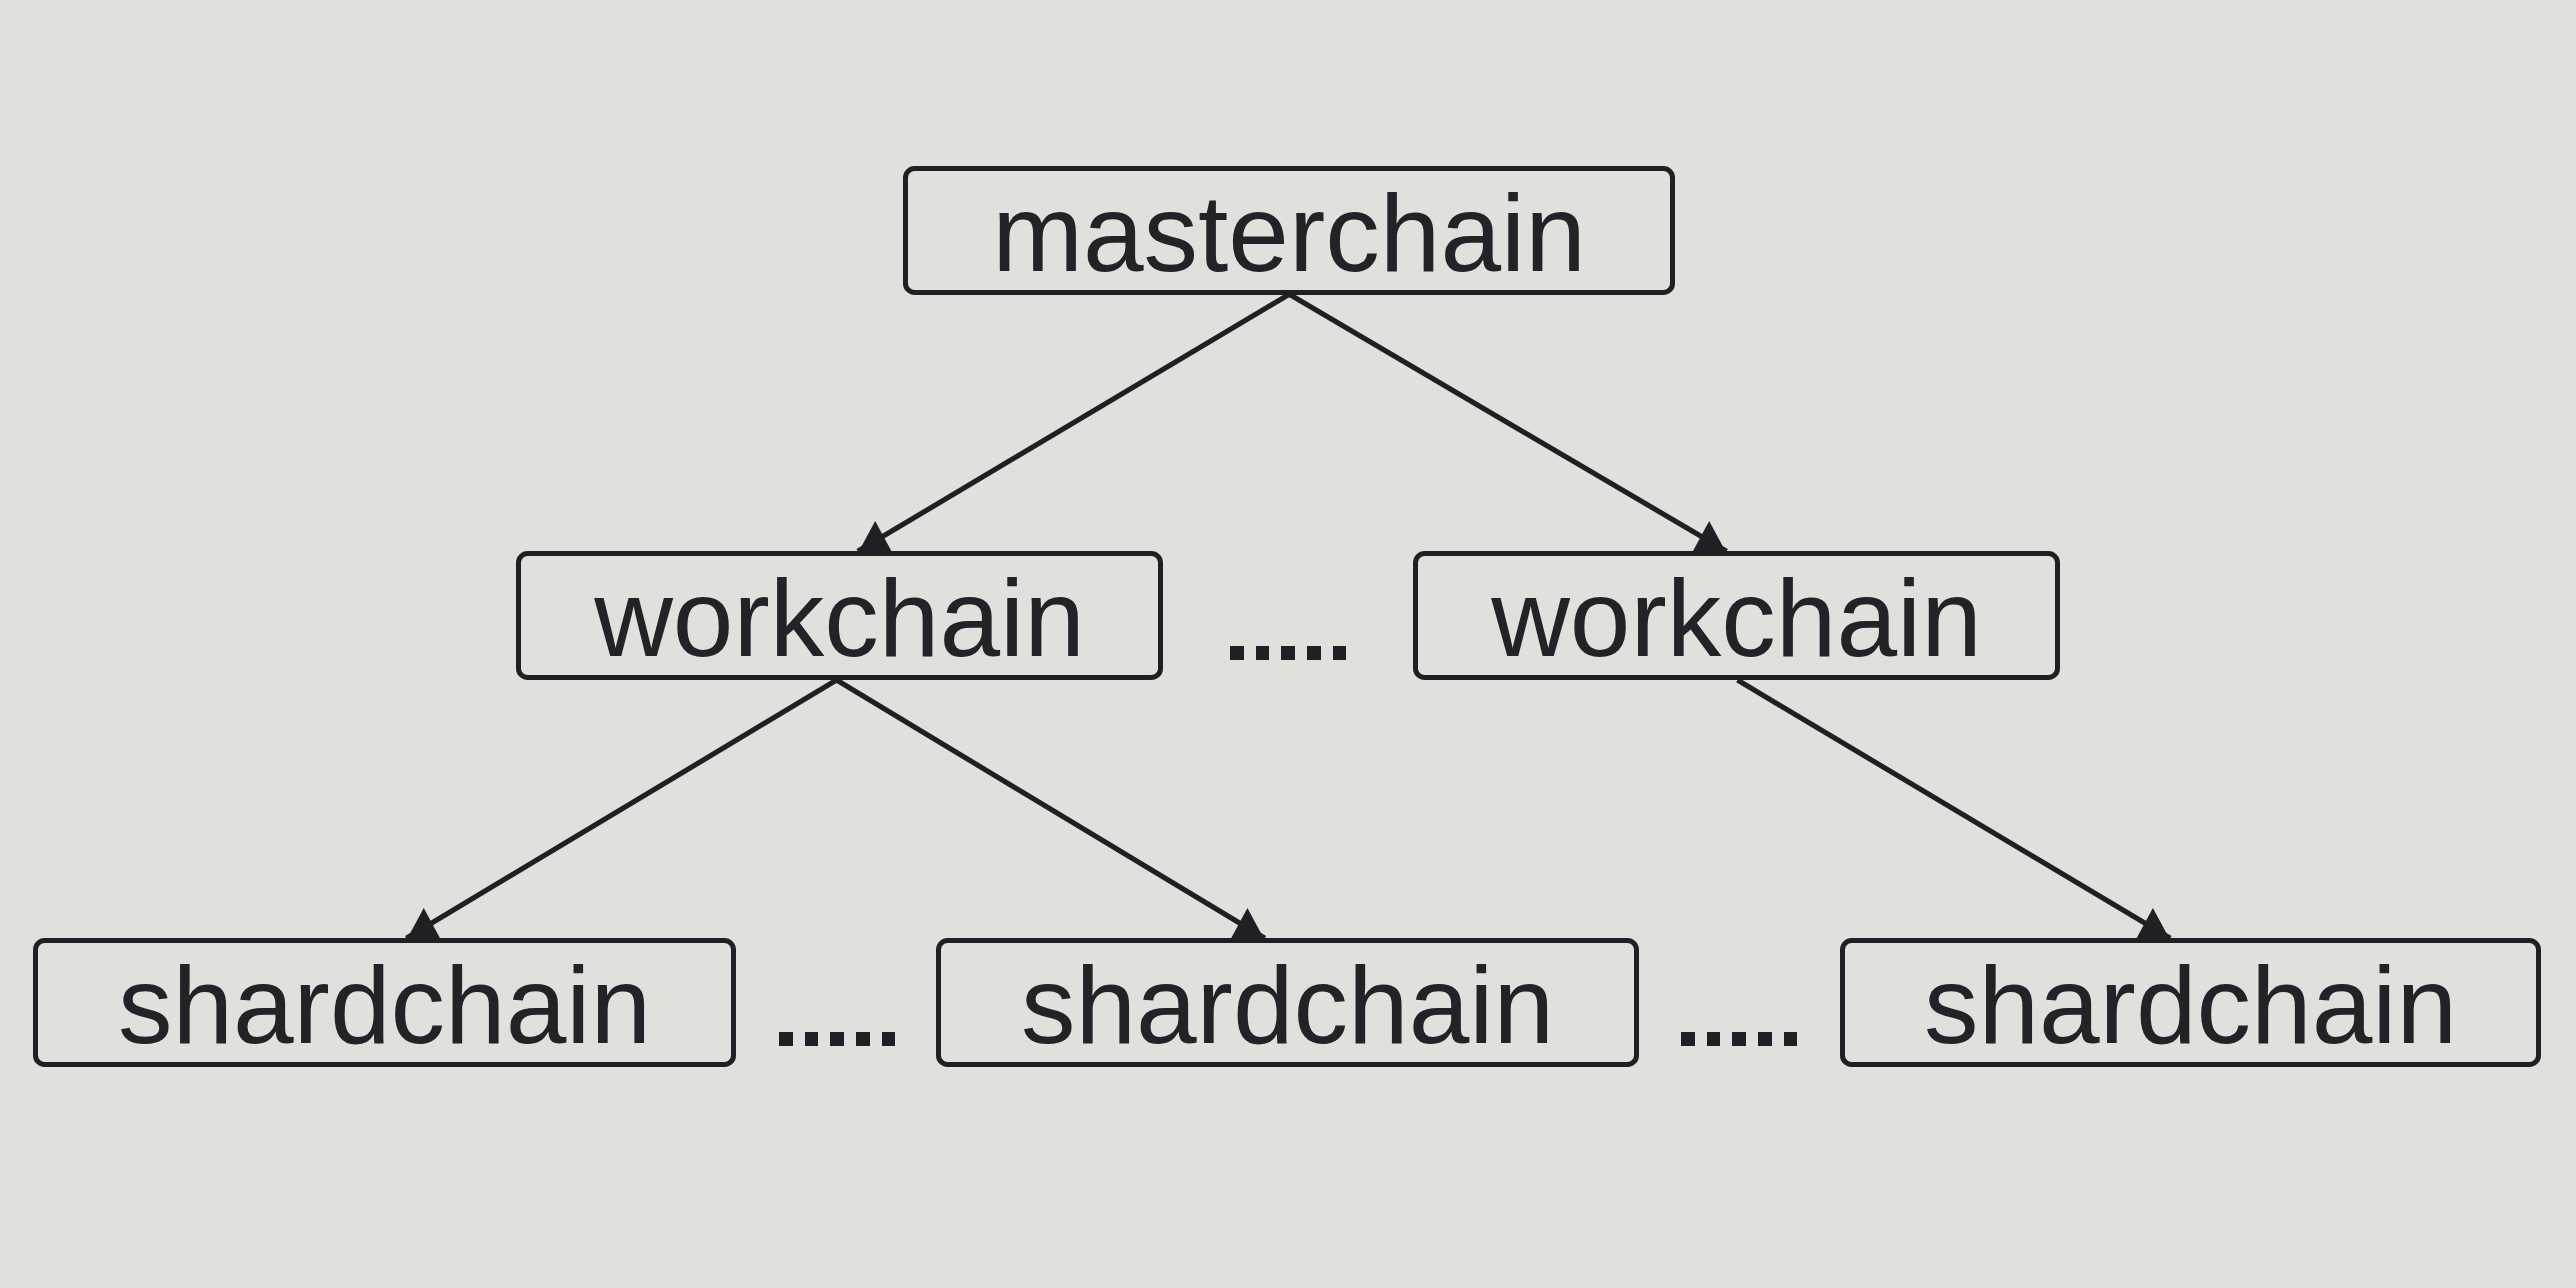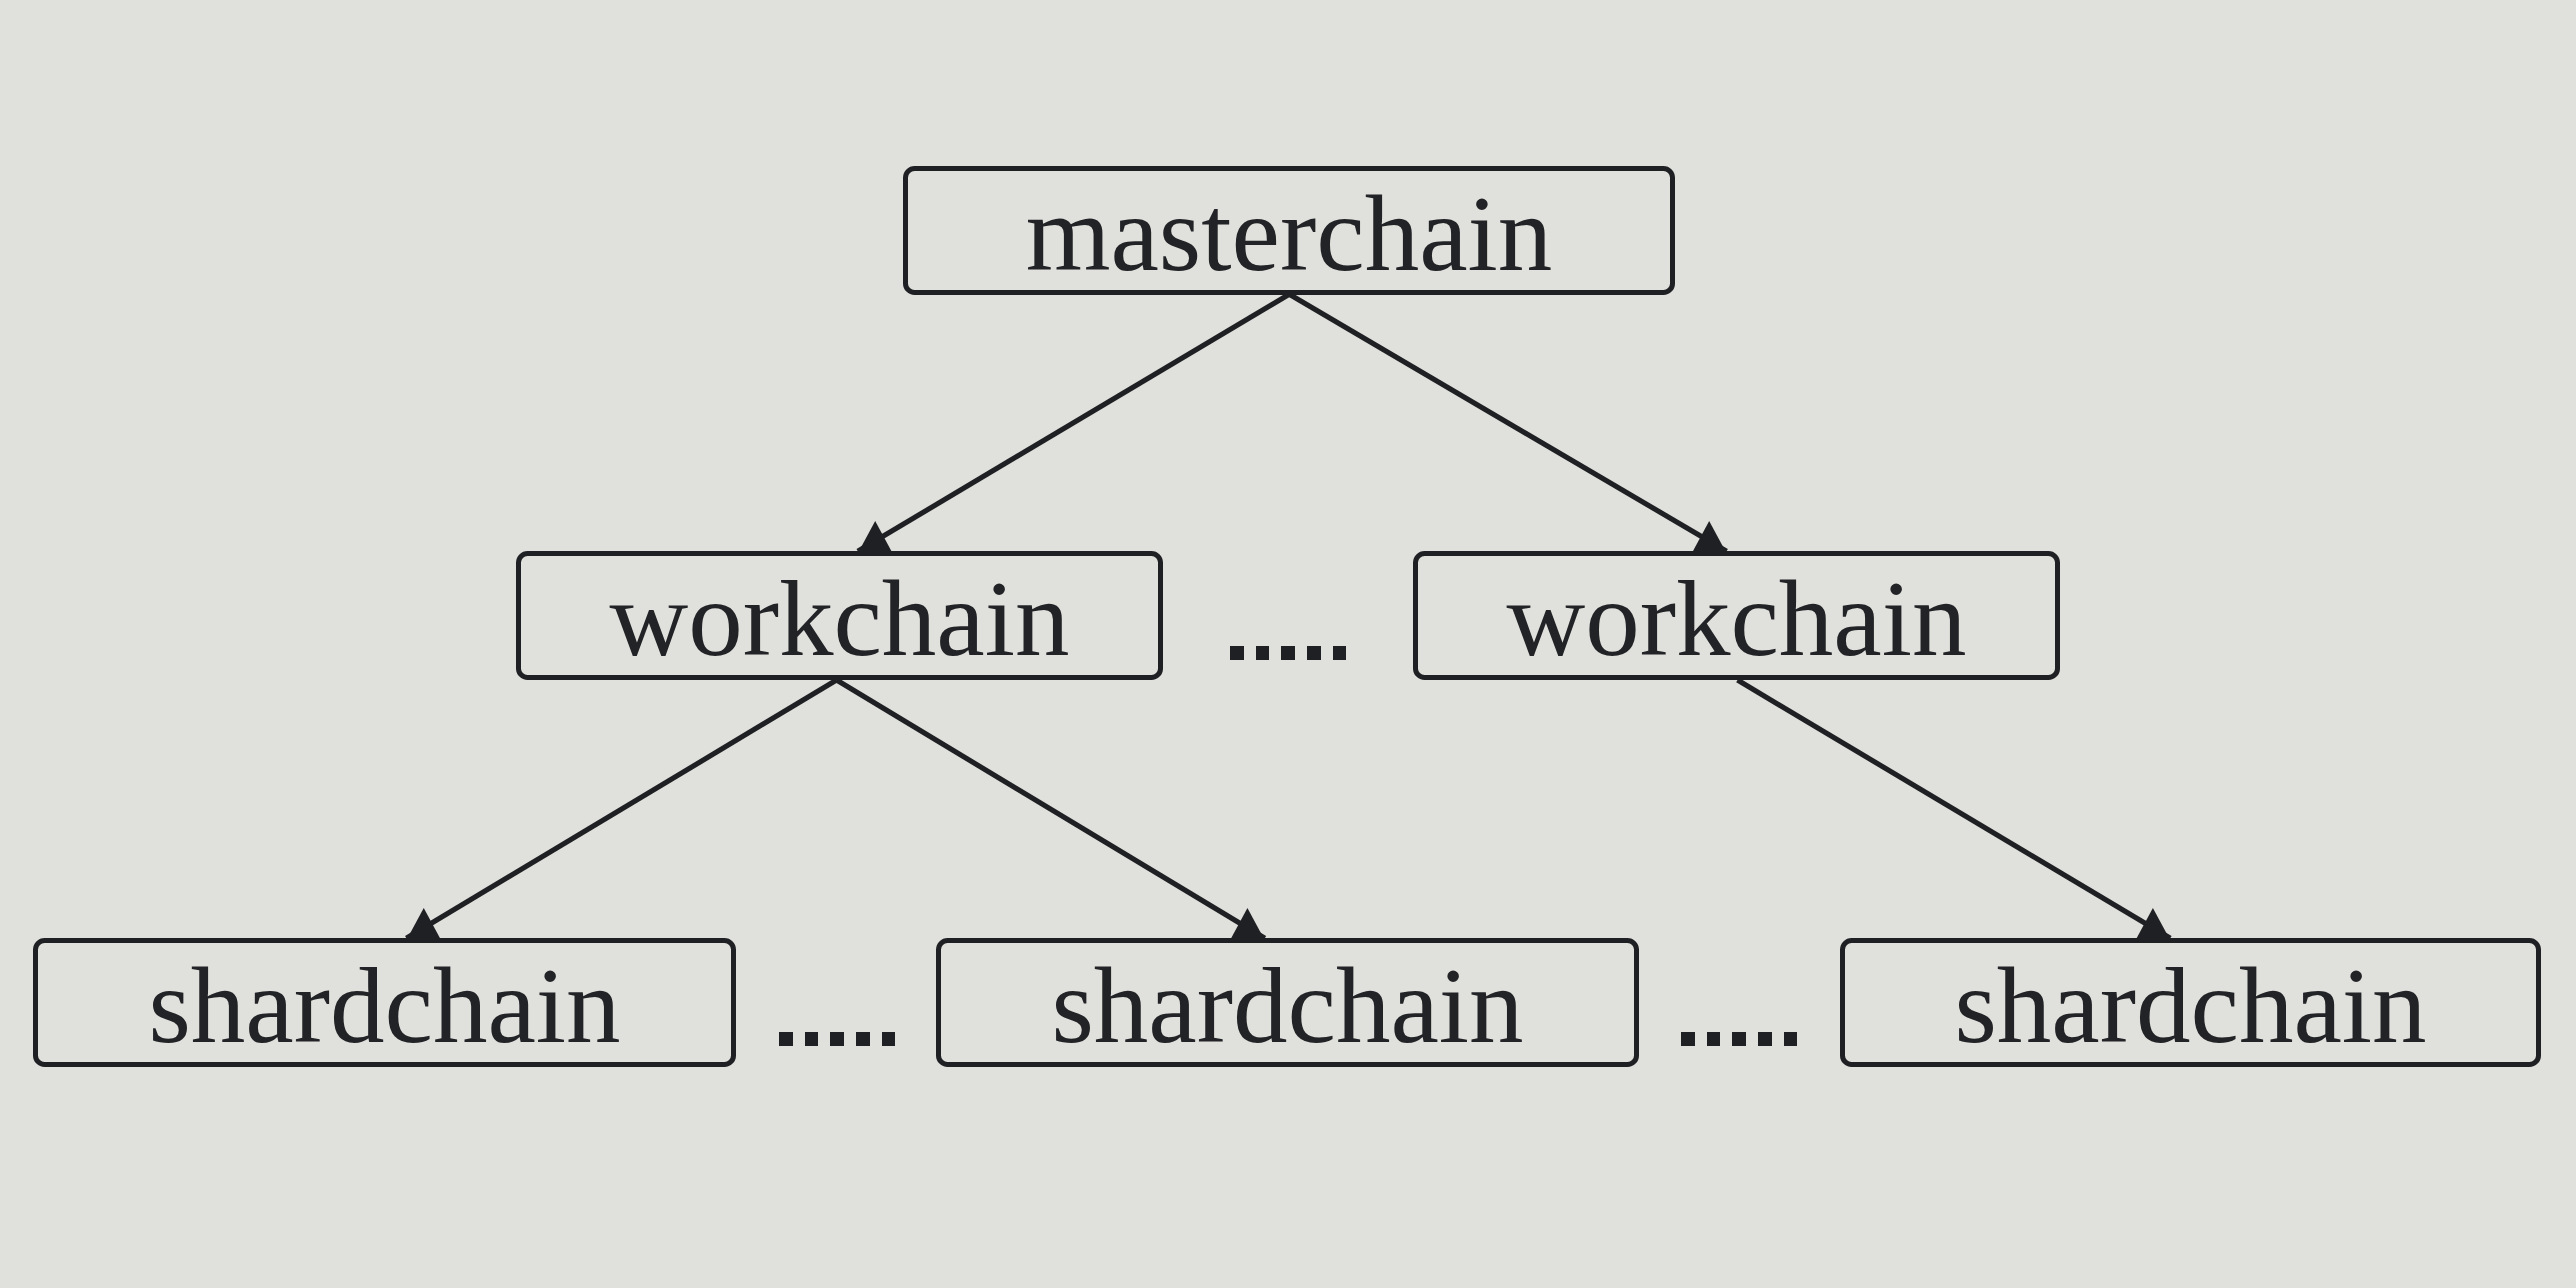--- a/index.html
+++ b/index.html
@@ -35,21 +35,21 @@
     box-sizing: border-box;
     border: 5.8px solid #1f2023;
     border-radius: 11.6px;
     background: transparent;
     display: flex;
     align-items: center;
     justify-content: center;
     padding-top: 6.4px;
   }
   .node-label {
-    font-family: Liberation Serif, serif;
+    font-family: Liberation Sans, sans-serif;
     font-size: 109px;
     line-height: 1;
     color: #222327;
     white-space: nowrap;
     letter-spacing: 0;
   }
   .separator {
     position: absolute;
     display: flex;
     gap: 12.2px;

